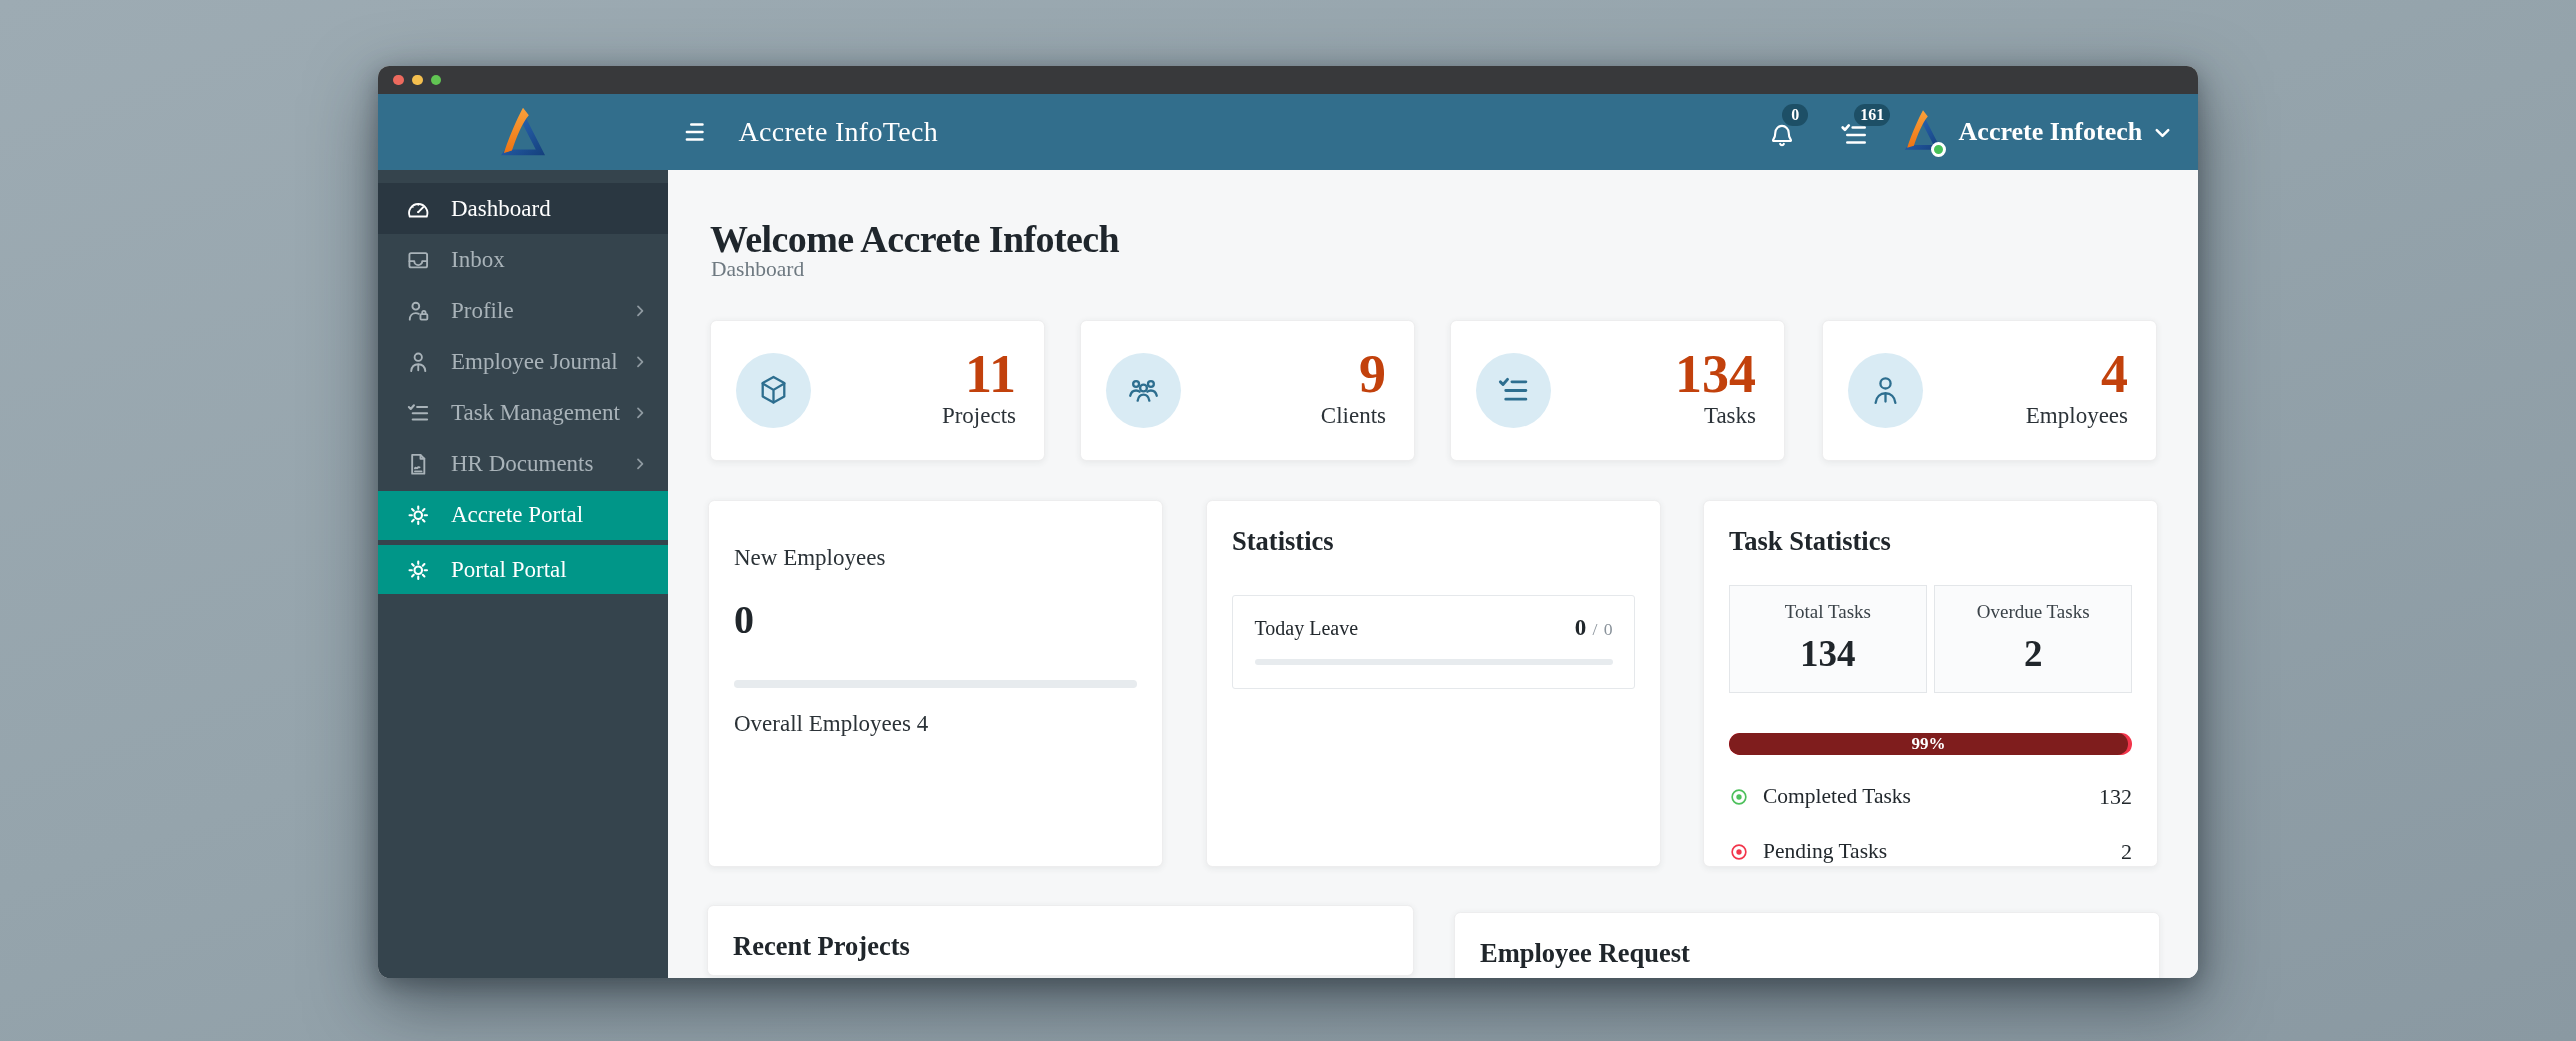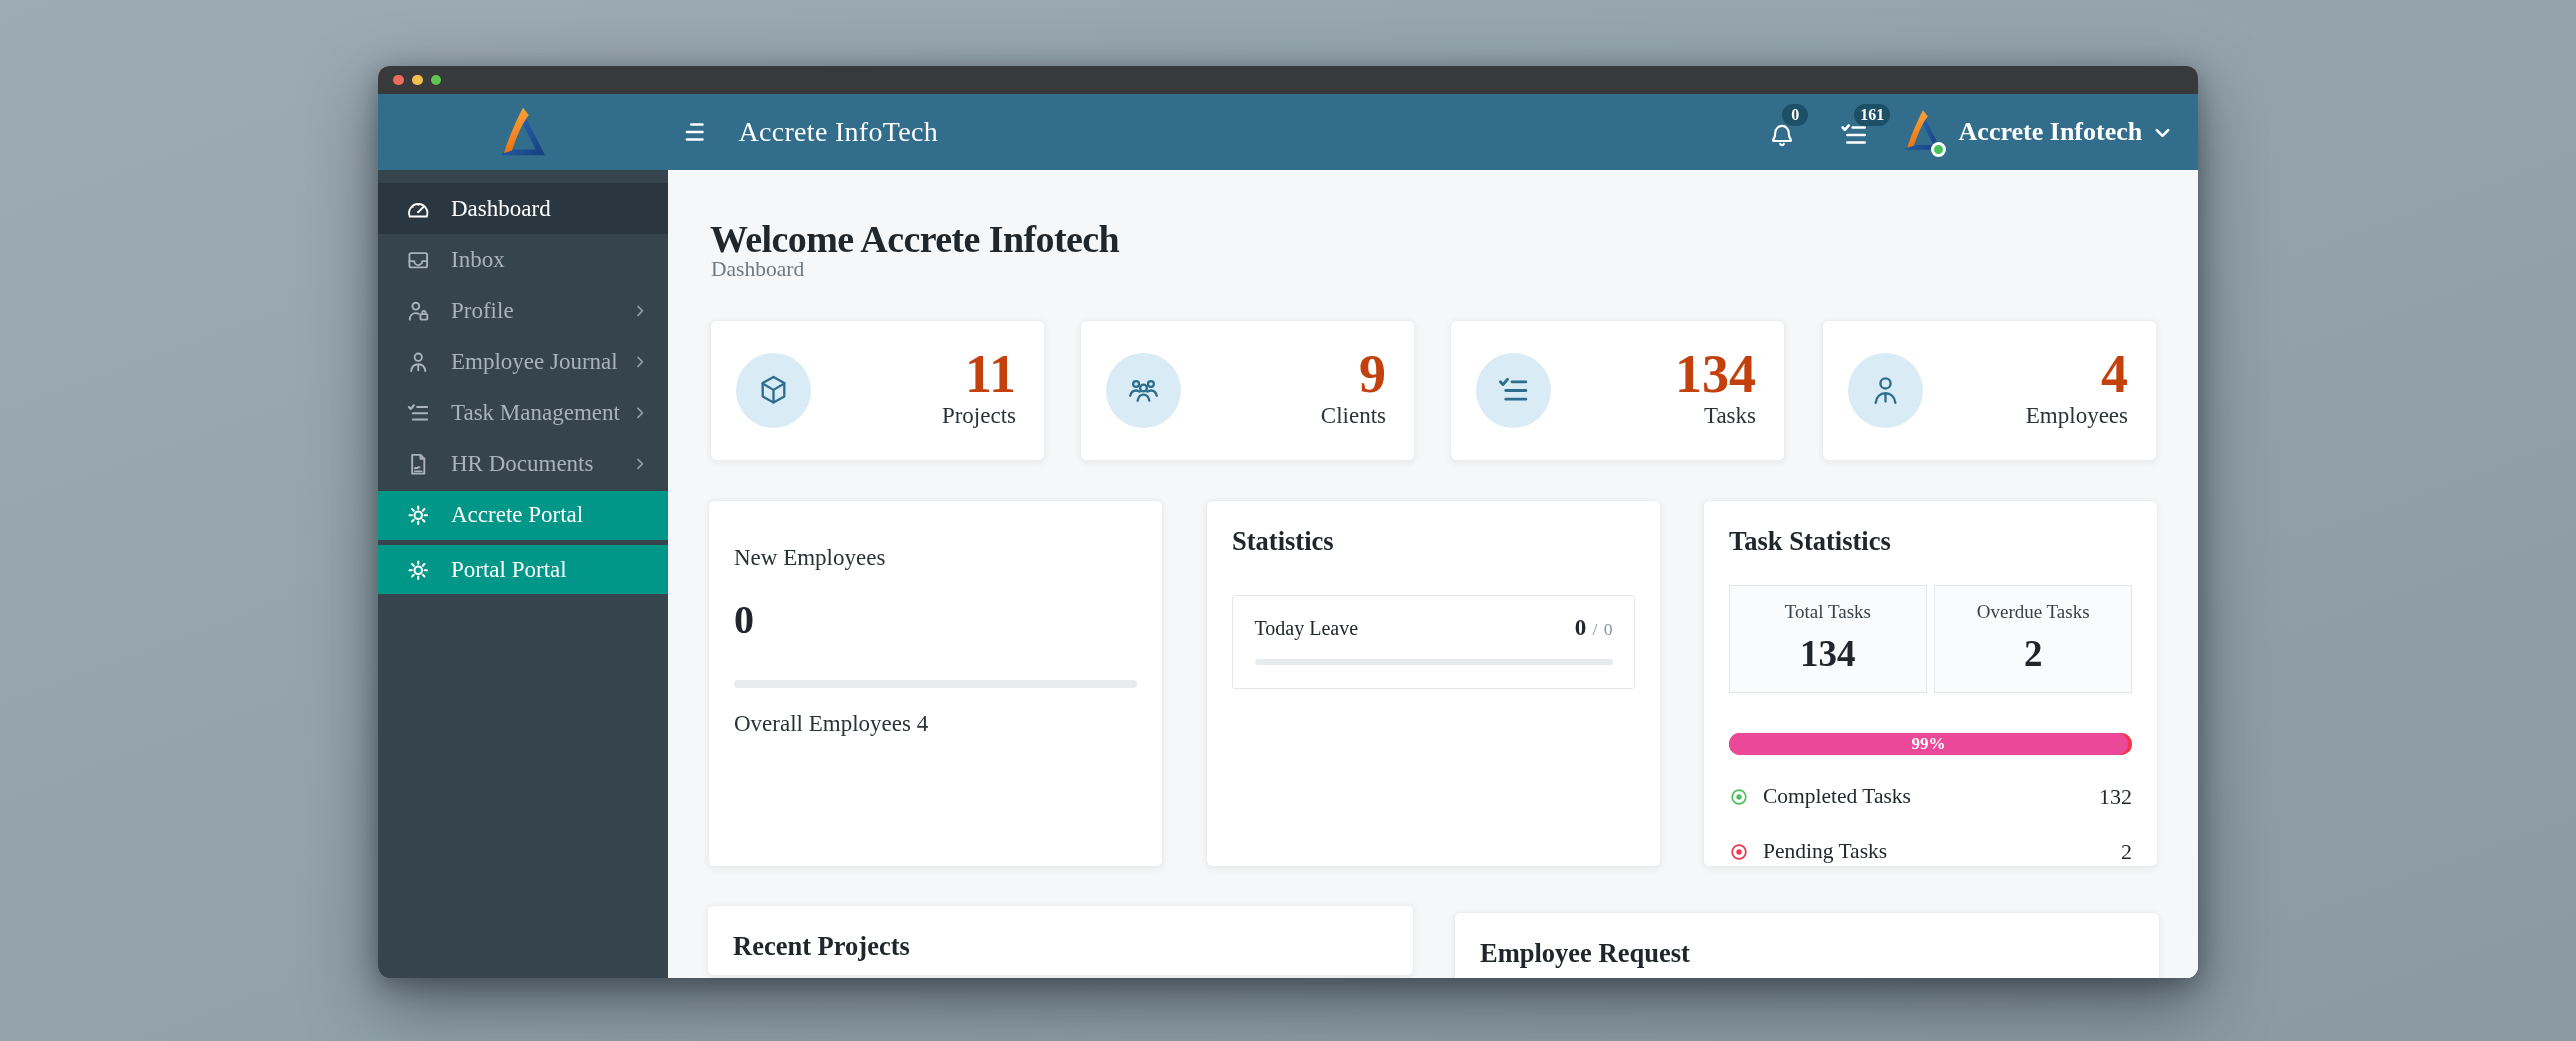--- a/index.html
+++ b/index.html
@@ -350,21 +350,21 @@
           <div class="ts-box">
             <div class="ts-box-label">Total Tasks</div>
             <div class="ts-box-value">134</div>
           </div>
           <div class="ts-box">
             <div class="ts-box-label">Overdue Tasks</div>
             <div class="ts-box-value">2</div>
           </div>
         </div>
         <div class="ts-progress" style="background: rgb(242, 53, 75);">
-          <div class="ts-progress-fill" style="width: 99%; background: #ec4899;">
+          <div class="ts-progress-fill" style="width: 99%; background: #7f1d1d;">
             <span class="ts-progress-label">99%</span>
           </div>
         </div>
         <div class="ts-row">
           <svg viewBox="0 0 24 24" fill="none" stroke="currentColor" stroke-width="2" style="color: rgb(77, 192, 92);">
             <circle cx="12" cy="12" r="8.2"></circle>
               <circle cx="12" cy="12" r="3.2" fill="currentColor" stroke="none"></circle>
           </svg>
           <span class="ts-row-label">Completed Tasks</span>
           <span class="ts-row-value">132</span>

